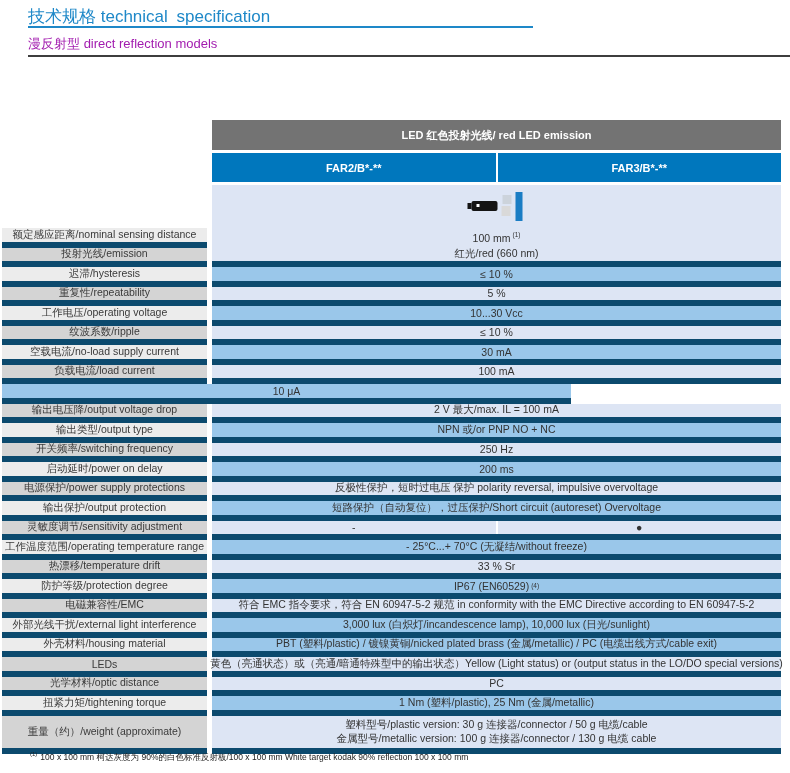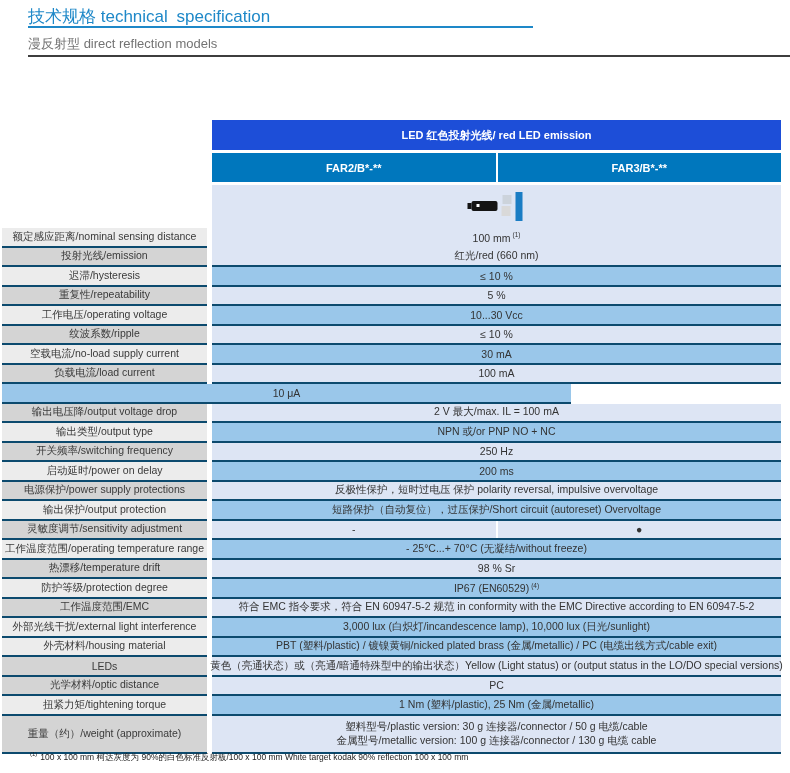--- a/index.html
+++ b/index.html
@@ -3,44 +3,44 @@
 <meta charset="utf-8">
 <style>
   html,body{margin:0;padding:0;background:#fff;}
   .page{position:relative;width:790px;height:773px;background:#fff;
         font-family:"Liberation Sans",sans-serif;overflow:hidden;}
 
   
   .title{position:absolute;left:28px;top:5px;font-size:17px;color:#1e88c8;white-space:nowrap;}
   .title .en{word-spacing:4px;}
   .blue-rule{position:absolute;left:28px;top:26px;width:505px;height:2px;background:#1e88c8;}
-  .subtitle{position:absolute;left:28px;top:35px;font-size:13px;color:#737373;white-space:nowrap;}
+  .subtitle{position:absolute;left:28px;top:35px;font-size:13px;color:#a21caf;white-space:nowrap;}
   .dark-rule{position:absolute;left:28px;top:55px;width:762px;height:2px;background:#3e3e3e;}
 
   
   .spec-table{position:absolute;left:2px;top:120px;width:779px;}
   .thead{margin-left:210px;width:569px;}
-  .emission-bar{height:30px;background:#1d4ed8;color:#fff;font-size:11px;font-weight:bold;
+  .emission-bar{height:30px;background:#737373;color:#fff;font-size:11px;font-weight:bold;
                 display:flex;align-items:center;justify-content:center;margin-bottom:3px;}
   .model-bar{height:29px;display:flex;gap:2px;margin-bottom:3px;}
   .model-bar .col{flex:1;background:#0077bd;color:#fff;font-size:11px;font-weight:bold;
                   display:flex;align-items:center;justify-content:center;}
   .icon-block{margin-left:210px;width:569px;height:43px;background:#dde5f4;position:relative;}
   .icon-cluster{position:absolute;left:50%;top:6px;transform:translateX(-50%);width:51px;height:31px;}
   .sensor-body{position:absolute;left:0;top:10px;width:26px;height:10px;background:#141414;border-radius:2px;}
   .sensor-tab{position:absolute;left:-4px;top:2px;width:4px;height:6px;background:#141414;}
   .sensor-dot{position:absolute;left:5px;top:3px;width:3px;height:3px;background:#fff;}
   .target-top{position:absolute;left:31px;top:4px;width:9px;height:9px;background:#ccd3db;}
   .target-bottom{position:absolute;left:30px;top:15px;width:9px;height:10px;background:#d9d9d9;}
   .reflector-bar{position:absolute;left:44px;top:1px;width:7px;height:29px;background:#1a7dc4;}
 
   .spec-row{display:flex;height:19.5px;}
   .spec-row.tall{height:38px;}
   .cell{box-sizing:border-box;display:flex;align-items:center;justify-content:center;
-        white-space:nowrap;border-bottom:2px solid #0c4a6e;}
+        white-space:nowrap;border-bottom:6px solid #0c4a6e;}
   .cell-label{width:205px;margin-right:5px;font-size:10.5px;color:#3a3a3a;}
   .cell-value{width:569px;font-size:10.5px;color:#333;}
   .g-light{background:#ececec;} .g-dark{background:#d4d4d4;}
   .v-light{background:#dde5f4;} .v-med{background:#9ac7ea;}
   .nosep{border-bottom:none;}
   .v-split{padding:0;gap:2px;background:#fff;}
   .v-split .half{flex:1;height:100%;display:flex;align-items:center;justify-content:center;}
   .multiline{flex-direction:column;justify-content:center;line-height:1.3;}
   .cell sup{font-size:6.5px;margin-left:2px;align-self:flex-start;padding-top:3px;}
 
@@ -182,32 +182,32 @@
         </div>
         <div class="spec-row">
           <div class="cell cell-label g-light">工作温度范围/operating temperature range</div>
           <div class="cell cell-value v-med">
             <span>- 25°C...+ 70°C (无凝结/without freeze)</span>
           </div>
         </div>
         <div class="spec-row">
           <div class="cell cell-label g-dark">热漂移/temperature drift</div>
           <div class="cell cell-value v-light">
-            <span>98 % Sr</span>
+            <span>33 % Sr</span>
           </div>
         </div>
         <div class="spec-row">
           <div class="cell cell-label g-light">防护等级/protection degree</div>
           <div class="cell cell-value v-med">
             <span>IP67 (EN60529)</span>
             <sup>(4)</sup>
           </div>
         </div>
         <div class="spec-row">
-          <div class="cell cell-label g-dark">工作温度范围/EMC</div>
+          <div class="cell cell-label g-dark">电磁兼容性/EMC</div>
           <div class="cell cell-value v-light">
             <span>符合 EMC 指令要求，符合 EN 60947-5-2 规范 in conformity with the EMC Directive according to EN 60947-5-2</span>
           </div>
         </div>
         <div class="spec-row">
           <div class="cell cell-label g-light">外部光线干扰/external light interference</div>
           <div class="cell cell-value v-med">
             <span>3,000 lux (白炽灯/incandescence lamp), 10,000 lux (日光/sunlight)</span>
           </div>
         </div>

